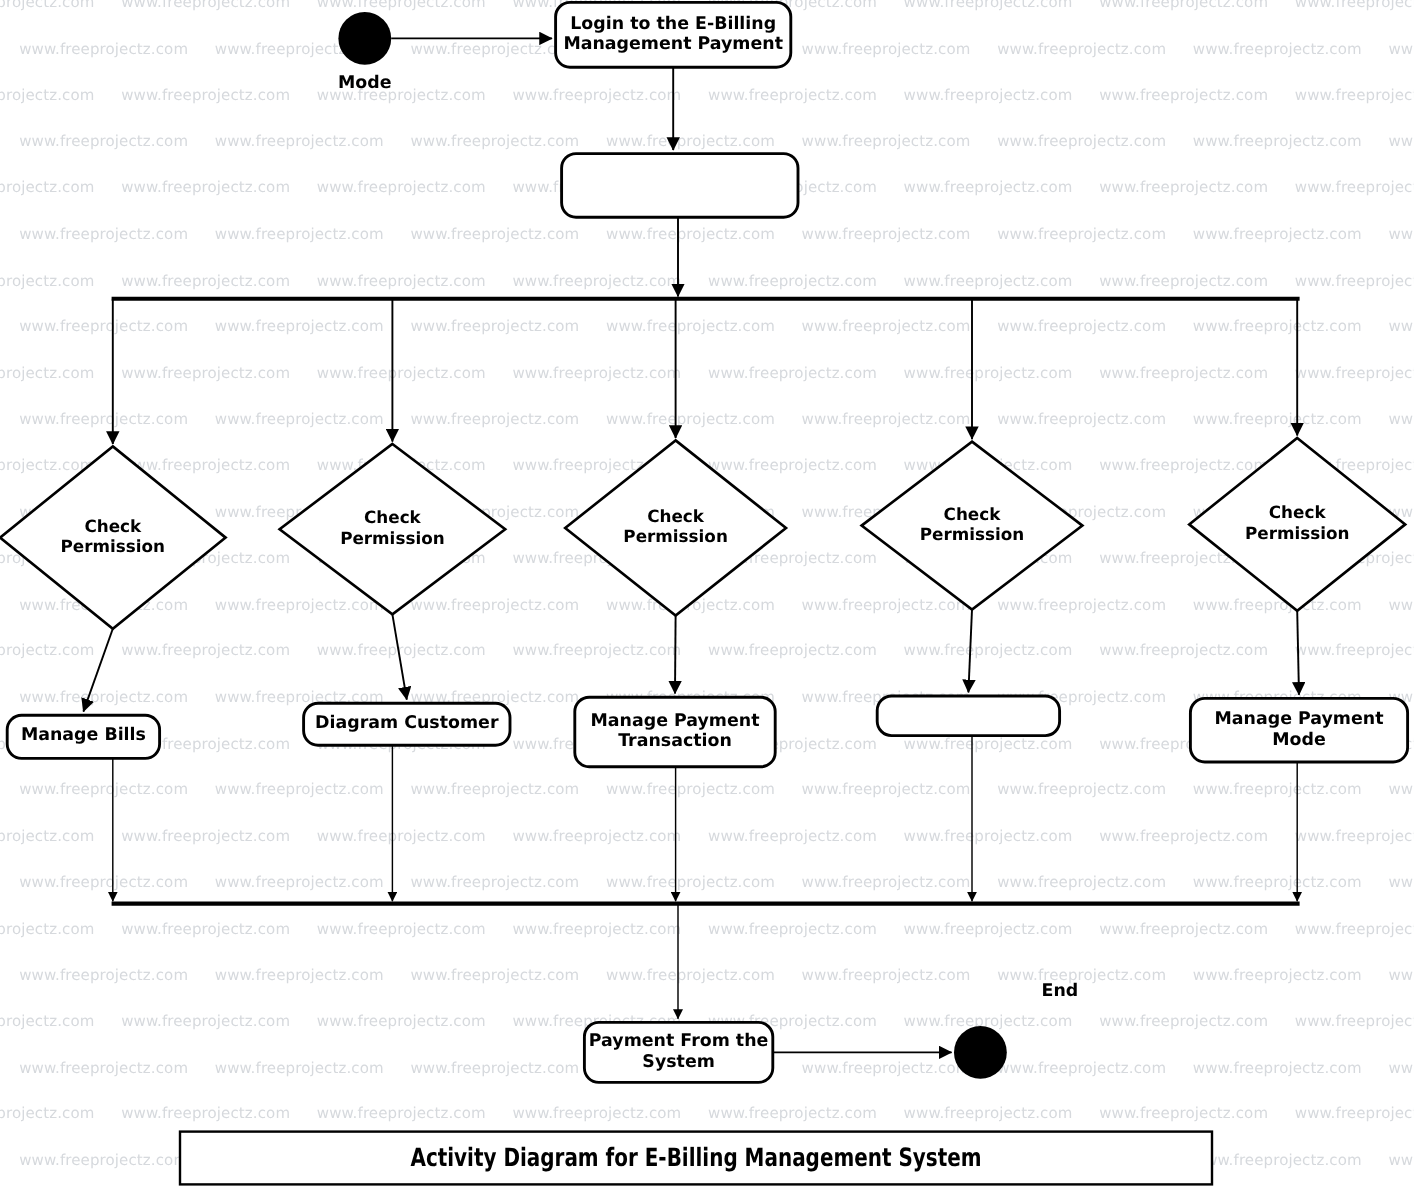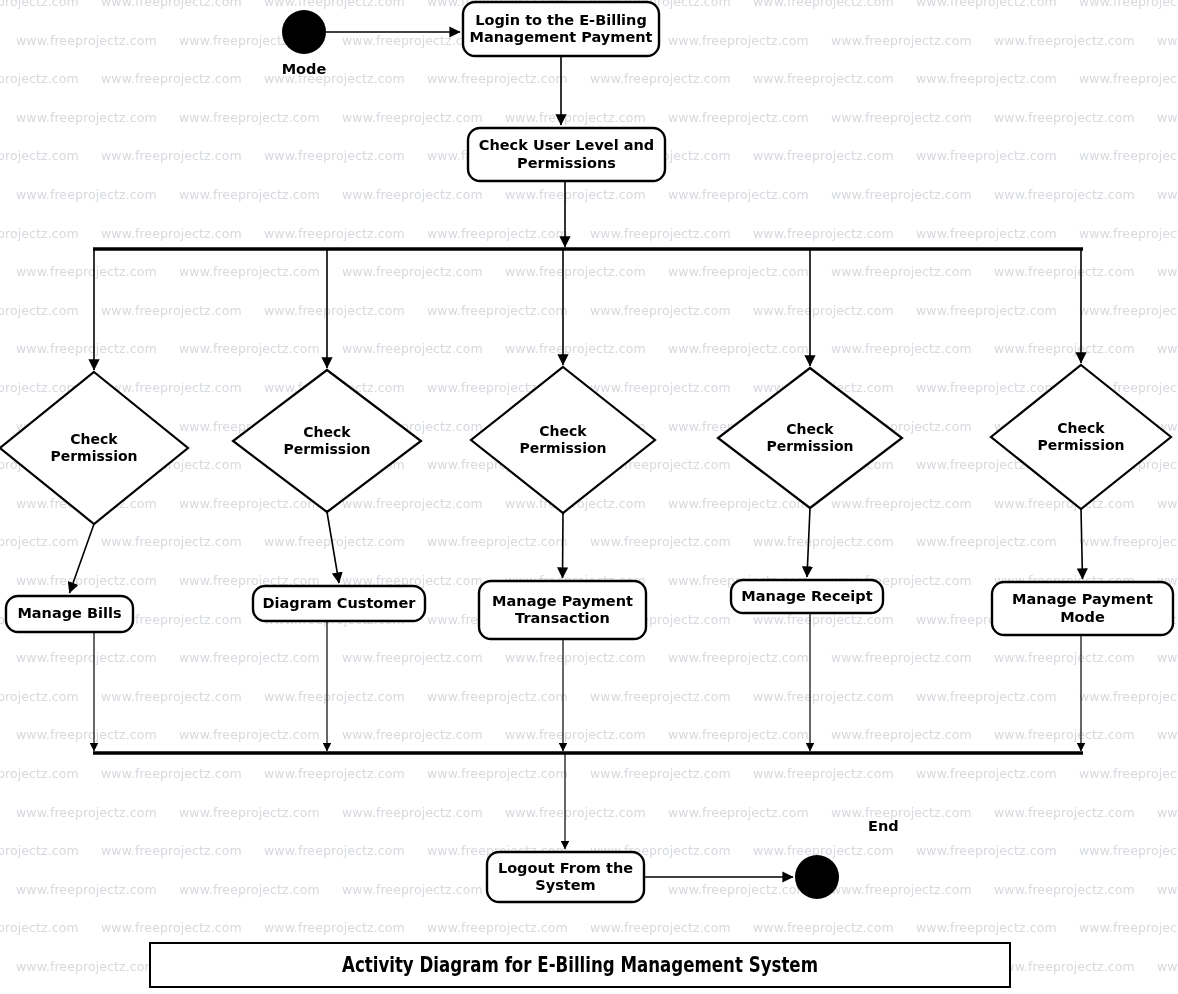--- a/index.html
+++ b/index.html
@@ -333,37 +333,34 @@
         <rect x="992" y="582" width="181" height="53" rx="12" ry="12" fill="#ffffff" stroke="#000000" stroke-width="2.4"></rect>
         <rect x="150" y="943" width="860" height="44" fill="#ffffff" stroke="#000000" stroke-width="2"></rect>
       </g>
   </svg>
 
   <div id="label-layer">
       <div class="nodelabel term-label" style="left: 154px; top: 61.4453px; width: 300px;">Mode</div>
       <div class="nodelabel term-label" style="left: 868px; top: 818px; width: 120px; text-align: left;">End</div>
       <div class="nodelabel act-label" style="left: 411px; top: 11.8906px; width: 300px;">Login to the E-Billing
 Management Payment</div>
-      <div class="nodelabel act-label" style="left: 416.5px; top: 137.391px; width: 300px;">Check User Level and
-Permissions</div>
-      <div class="nodelabel act-label" style="left: 415.5px; top: 859.891px; width: 300px;">Logout From the
+      <div class="nodelabel act-label" style="left: 415.5px; top: 859.891px; width: 300px;">Payment From the
 System</div>
       <div class="nodelabel dia-label" style="left: -56px; top: 431.484px; width: 300px;">Check
 Permission</div>
       <div class="nodelabel act-label" style="left: -80.5px; top: 605.445px; width: 300px;">Manage Bills</div>
       <div class="nodelabel dia-label" style="left: 177px; top: 424.484px; width: 300px;">Check
 Permission</div>
       <div class="nodelabel act-label" style="left: 189px; top: 594.945px; width: 300px;">Diagram Customer</div>
       <div class="nodelabel dia-label" style="left: 413px; top: 423.484px; width: 300px;">Check
 Permission</div>
       <div class="nodelabel act-label" style="left: 412.5px; top: 592.891px; width: 300px;">Manage Payment
 Transaction</div>
       <div class="nodelabel dia-label" style="left: 660px; top: 421.484px; width: 300px;">Check
 Permission</div>
-      <div class="nodelabel act-label" style="left: 657px; top: 587.945px; width: 300px;">Manage Receipt</div>
       <div class="nodelabel dia-label" style="left: 931px; top: 420.484px; width: 300px;">Check
 Permission</div>
       <div class="nodelabel act-label" style="left: 932.5px; top: 591.391px; width: 300px;">Manage Payment
 Mode</div>
       <div class="title-label" style="left: 0px; top: 953px; width: 1160px;">Activity Diagram for E-Billing Management System</div>
     </div>
 
 </div>
 
 </body></html>

